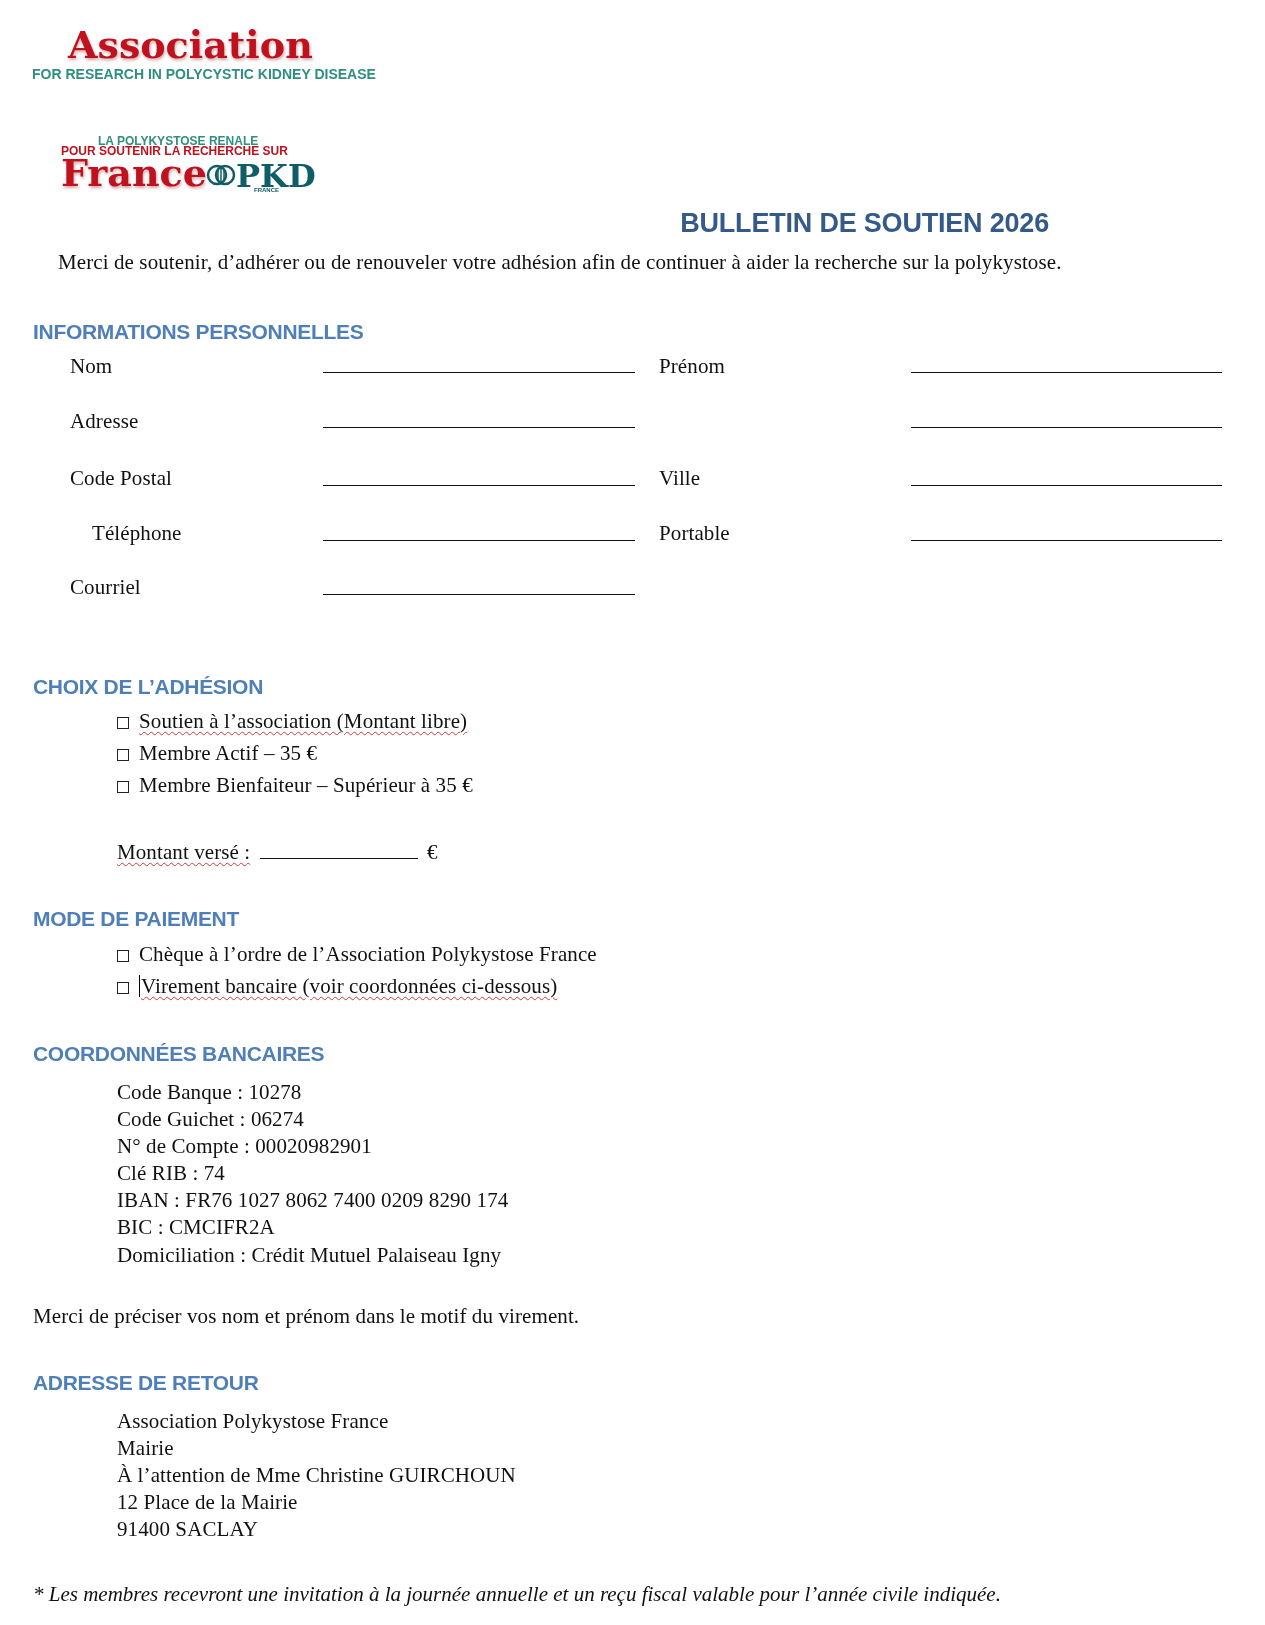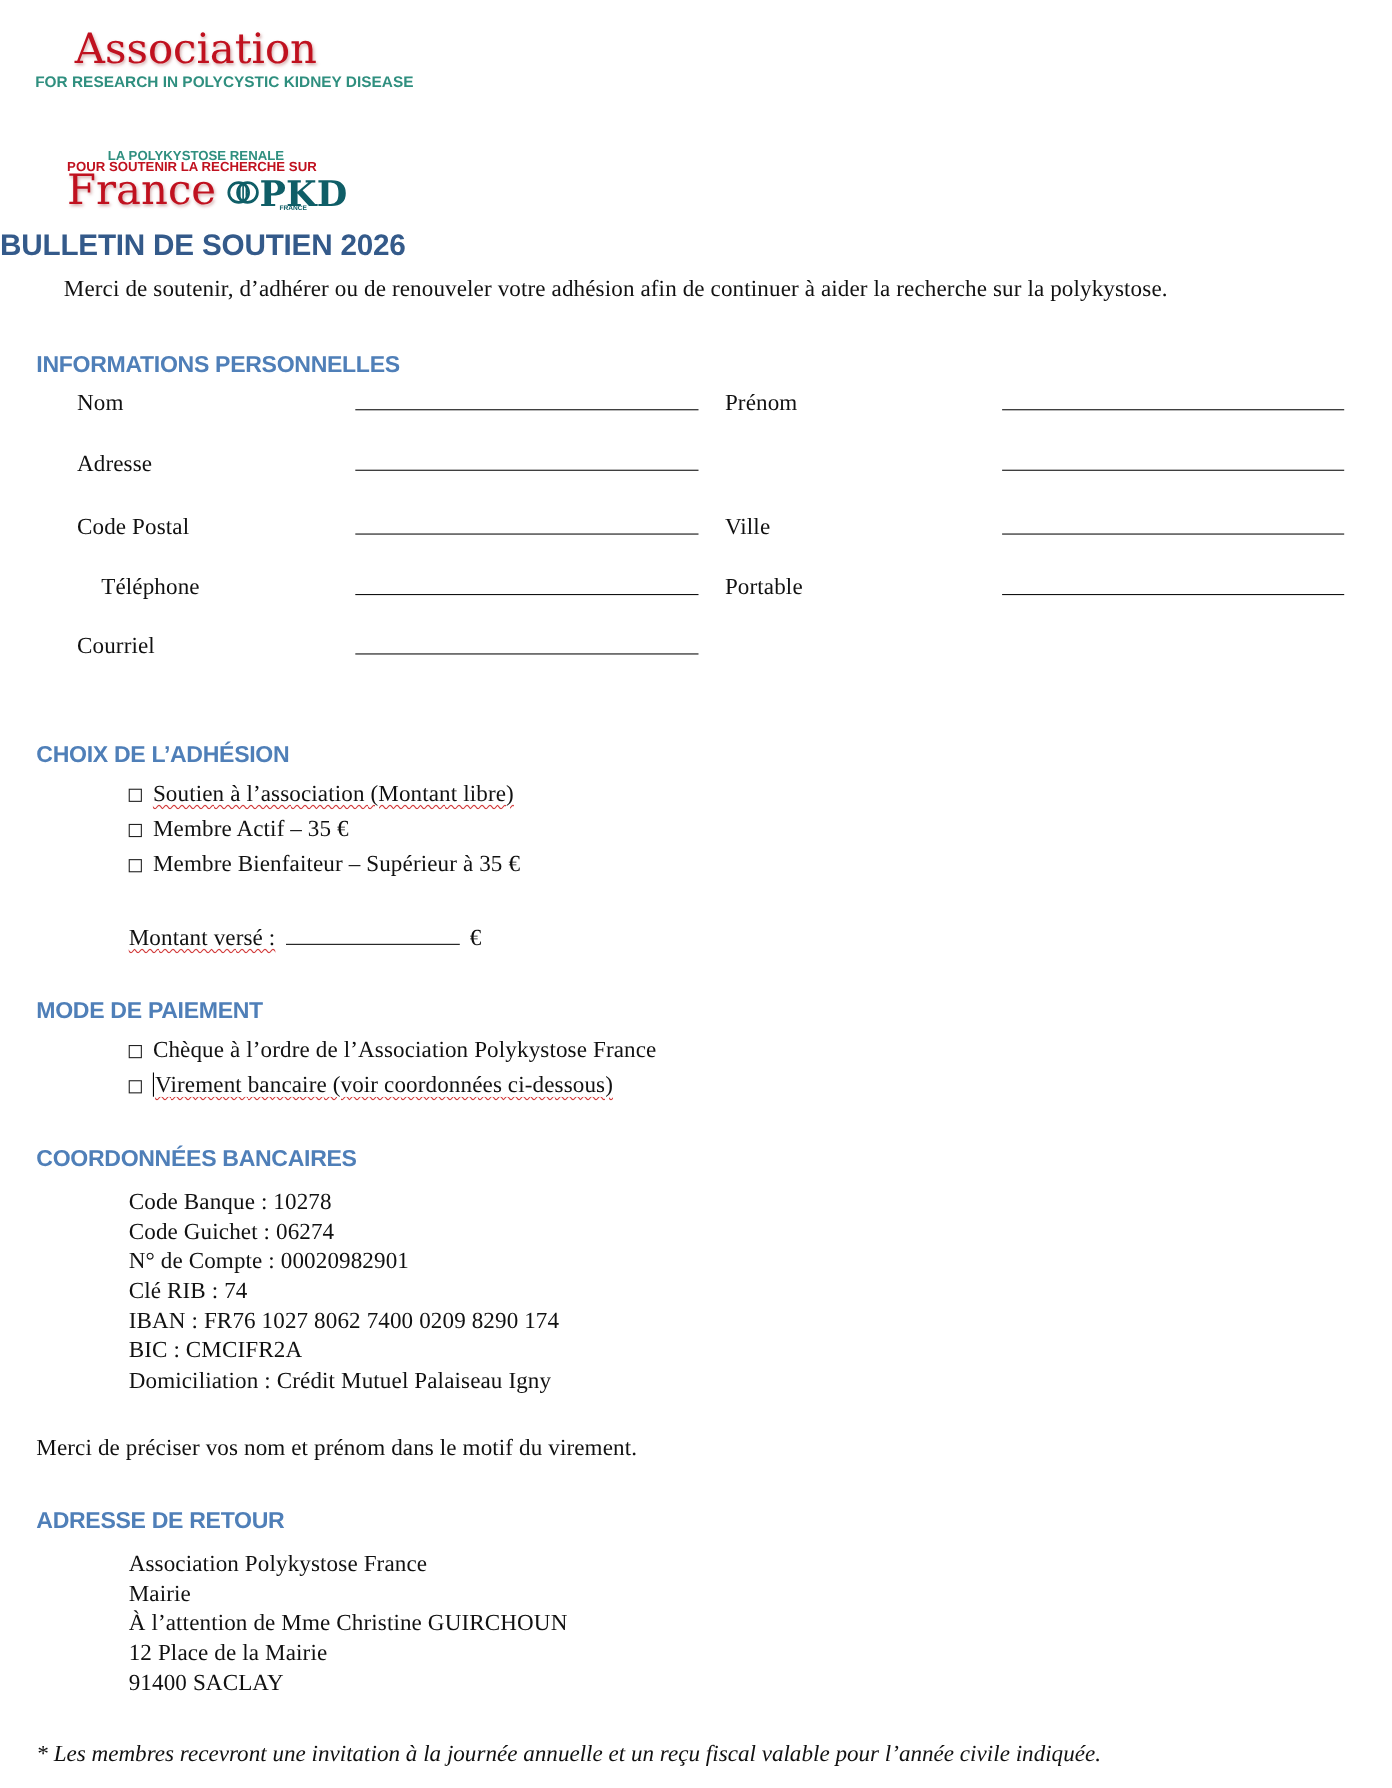--- a/index.html
+++ b/index.html
@@ -12,21 +12,21 @@
   .title { font-family: "Liberation Sans", "DejaVu Sans", sans-serif; font-weight: bold;
            color: #345a8a; font-size: 27px; letter-spacing: -0.2px; }
   .blank { position: absolute; height: 0; border-bottom: 1.5px solid #111; }
   .squig { text-decoration: underline wavy #d23a3a; text-decoration-thickness: 1px; text-underline-offset: 3px; }
   .checkbox { display: inline-block; width: 12px; height: 12px; border: 1.3px solid #222;
               margin-right: 10px; vertical-align: -1px; box-sizing: border-box; }
   .caret { display: inline-block; width: 1px; height: 22px; background: #000; vertical-align: -4px; margin-right: 1px; }
 
   
   .logo { position: absolute; left: 32px; top: 22px; width: 300px; height: 176px; }
-  .logo-big { position: absolute; font-family: "DejaVu Serif", "Liberation Serif", serif; font-weight: normal;
+  .logo-big { position: absolute; font-family: "DejaVu Serif", "Liberation Serif", serif; font-weight: bold;
               color: #c0111f; text-shadow: 1px 2px 3px rgba(120,0,0,0.35); white-space: nowrap; }
   .logo-small { position: absolute; font-family: "Liberation Sans", "DejaVu Sans", sans-serif; font-weight: bold;
                 white-space: nowrap; font-size: 12px; }
   .teal { color: #2f8f7f; }
   .red { color: #c0111f; }
   .pkd { position: absolute; color: #0f5e67; font-family: "DejaVu Serif", serif; font-weight: bold; }
   .footnote { font-family: "Liberation Serif", "DejaVu Serif", serif; font-style: italic; font-size: 21px; }
 </style>
 </head>
 <body>
@@ -43,21 +43,21 @@
       <circle cx="19" cy="12" r="9" fill="none" stroke="#0f5e67" stroke-width="2.5"></circle>
       <line x1="12" y1="6" x2="12" y2="18" stroke="#0f5e67" stroke-width="1.5"></line>
       <line x1="15" y1="5" x2="15" y2="19" stroke="#0f5e67" stroke-width="1.5"></line>
       <line x1="18" y1="6" x2="18" y2="18" stroke="#0f5e67" stroke-width="1.5"></line>
     </svg>
   </div>
   <div class="pkd" style="left:204px; top:135px; font-size:32px;">PKD</div>
   <div class="logo-small" style="left:222px; top:165px; font-size:6px; color:#0f5e67;">FRANCE</div>
 </div>
 
-<div class="abs title" style="left:0; width:1049px; text-align:left; top:208px;">BULLETIN DE SOUTIEN 2026</div>
+<div class="abs title" style="left:0; width:1049px; text-align:right; top:208px;">BULLETIN DE SOUTIEN 2026</div>
 <div class="abs serif" style="left:58px; top:250px;">Merci de soutenir, d’adhérer ou de renouveler votre adhésion afin de continuer à aider la recherche sur la polykystose.</div>
 
 <div class="abs heading" style="left:33px; top:320px;">INFORMATIONS PERSONNELLES</div>
 
 <div class="abs serif" style="left:70px; top:354px;">Nom</div>
 <div class="blank" style="left:323px; width:312px; top:372px;"></div>
 <div class="abs serif" style="left:659px; top:354px;">Prénom</div>
 <div class="blank" style="left:911px; width:311px; top:372px;"></div>
 
 <div class="abs serif" style="left:70px; top:409px;">Adresse</div>

